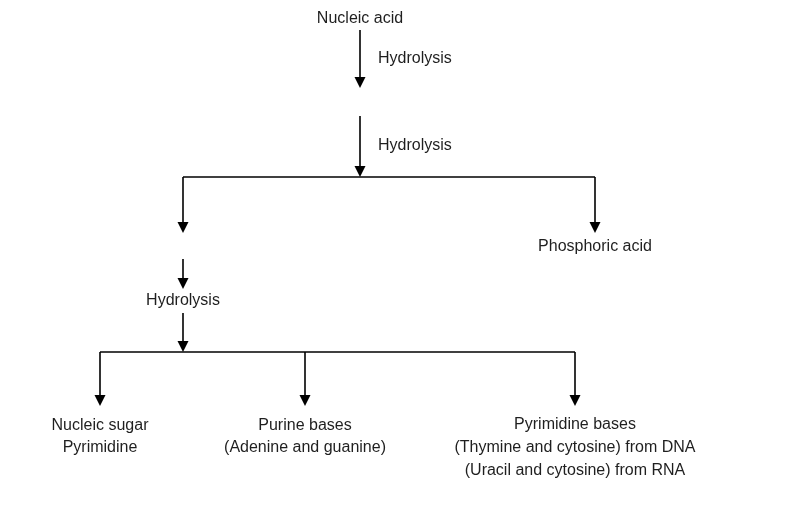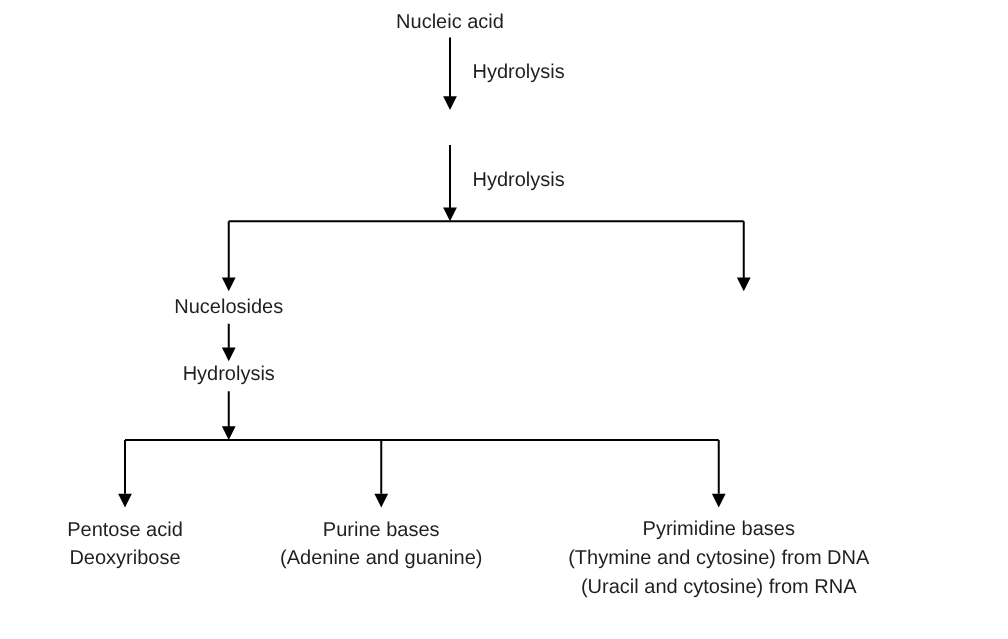--- a/index.html
+++ b/index.html
@@ -103,28 +103,28 @@
     </g>
   </svg>
 
   <div class="label center" style="left:360px; top:8px">Nucleic acid</div>
 
   <div class="label" style="left:378px; top:48px">Hydrolysis</div>
 
 
   <div class="label" style="left:378px; top:135px">Hydrolysis</div>
 
-  <div class="label center" style="left:183px; top:236px">Nucelosides</div>
 
+  <div class="label center" style="left:595px; top:236px">Phosphoric acid</div>
 
   <div class="label center" style="left:183px; top:290px">Hydrolysis</div>
 
   <div class="label center block" style="left:100px; top:414px">
-    <div class="line">Pentose acid</div>
-    <div class="line">Deoxyribose</div>
+    <div class="line">Nucleic sugar</div>
+    <div class="line">Pyrimidine</div>
   </div>
 
   <div class="label center block-wide" style="left:575px; top:412px">
     <div class="line">Pyrimidine bases</div>
     <div class="line">(Thymine and cytosine) from DNA</div>
     <div class="line">(Uracil and cytosine) from RNA</div>
   </div>
 
   <div class="label center block" style="left:305px; top:414px">
     <div class="line">Purine bases</div>

